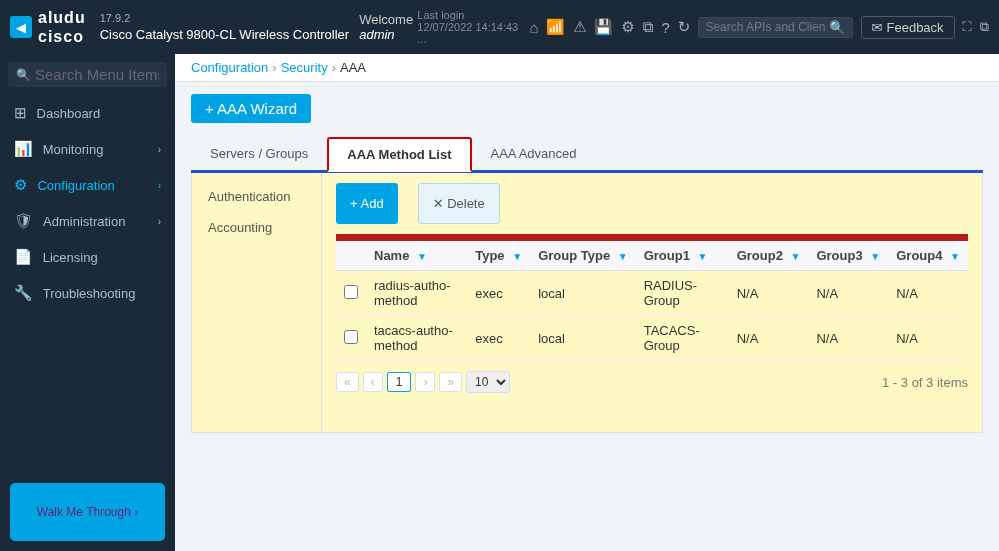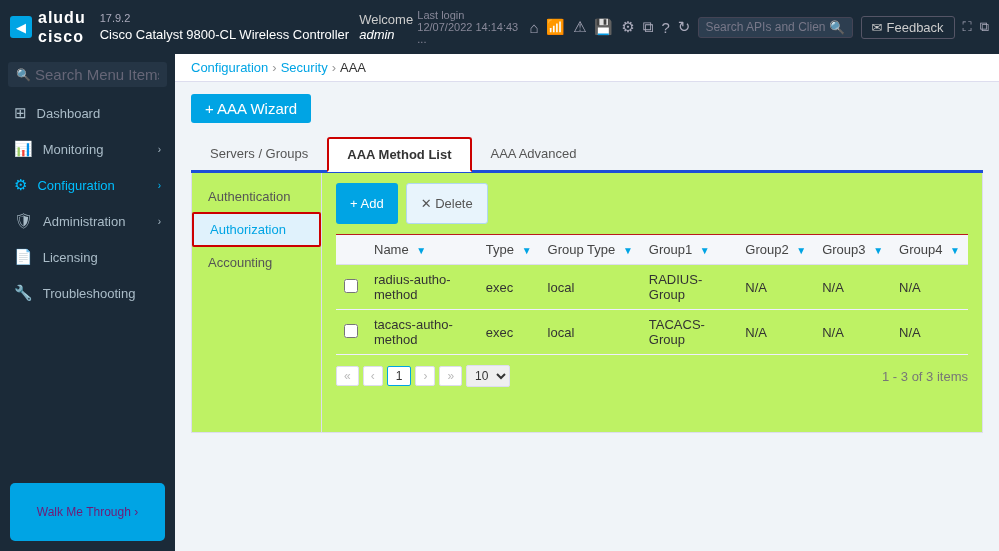--- a/index.html
+++ b/index.html
@@ -105,55 +105,55 @@
     .tab {
       padding: 8px 18px; cursor: pointer; color: #555; border: 1px solid transparent;
       border-bottom: none; margin-bottom: -2px; border-radius: 3px 3px 0 0;
     }
     .tab.active {
       background: white; border-color: #d00 #d00 white #d00; border-width: 2px;
       color: #333; font-weight: bold;
     }
 
     
-    .panel { background: #bef264; border: 1px solid #dde; border-top: none; display: flex; flex: 1; }
+    .panel { background: #fef9c3; border: 1px solid #dde; border-top: none; display: flex; flex: 1; }
 
     .sub-sidebar {
       width: 130px; border-right: 1px solid #dde; padding: 8px 0; flex-shrink: 0;
     }
     .sub-item {
       padding: 8px 16px; cursor: pointer; color: #555;
     }
     .sub-item.active {
       color: #00a4e4; background: #e0f2fc;
       border: 2px solid #d00; border-radius: 2px;
     }
 
     
     .table-area { flex: 1; padding: 10px 14px; }
 
     .action-bar {
-      display: flex; gap: 8px; margin-bottom: 10px;
+      display: flex; gap: 20px; margin-bottom: 10px;
     }
     .add-btn {
       background: #00a4e4; border: none; border-radius: 3px; color: white;
       padding: 5px 14px; cursor: pointer; font-size: 13px;
       display: flex; align-items: center; gap: 4px;
     }
     .delete-btn {
       background: #e8f4fc; border: 1px solid #b0d8ef; border-radius: 3px; color: #555;
       padding: 12px 14px; cursor: pointer; font-size: 13px;
       display: flex; align-items: center; gap: 4px;
     }
 
     table { width: 100%; border-collapse: collapse; font-size: 12px; }
     thead tr { background: #f5f7fa; }
     th {
-      padding: 7px 8px; text-align: left; color: #444; font-weight: 400;
-      border-bottom: 1px solid #dde; border-top: 1px solid #b91c1c;
+      padding: 7px 8px; text-align: left; color: #444; font-weight: 700;
+      border-bottom: 1px solid #dde; border-top: 7px solid #b91c1c;
       white-space: nowrap;
     }
     th .filter-icon { color: #00a4e4; margin-left: 4px; font-size: 10px; }
     td { padding: 7px 8px; border-bottom: 1px solid #eef; color: #333; }
 
     .checkbox { width: 14px; height: 14px; cursor: pointer; }
 
     .pagination {
       display: flex; align-items: center; gap: 8px; margin-top: 10px;
       justify-content: space-between;
@@ -274,21 +274,20 @@
       <div class="tabs">
         <div class="tab">Servers / Groups</div>
         <div class="tab active" style="border: 2px solid #cc0000; border-bottom: 2px solid white; background: white;">AAA Method List</div>
         <div class="tab">AAA Advanced</div>
       </div>
 
       <div class="panel" style="min-height:260px;">
 
         <div class="sub-sidebar">
           <div class="sub-item">Authentication</div>
-          <div class="sub-item active" style="border: 2px solid #cc0000; border-radius: 2px; color: #00a4e4; background: #e0f2fc;">Authorization</div>
           <div class="sub-item">Accounting</div>
         </div>
 
         <div class="table-area">
           <div class="action-bar">
             <button class="add-btn">+ Add</button>
             <button class="delete-btn">✕ Delete</button>
           </div>
 
           <table>

